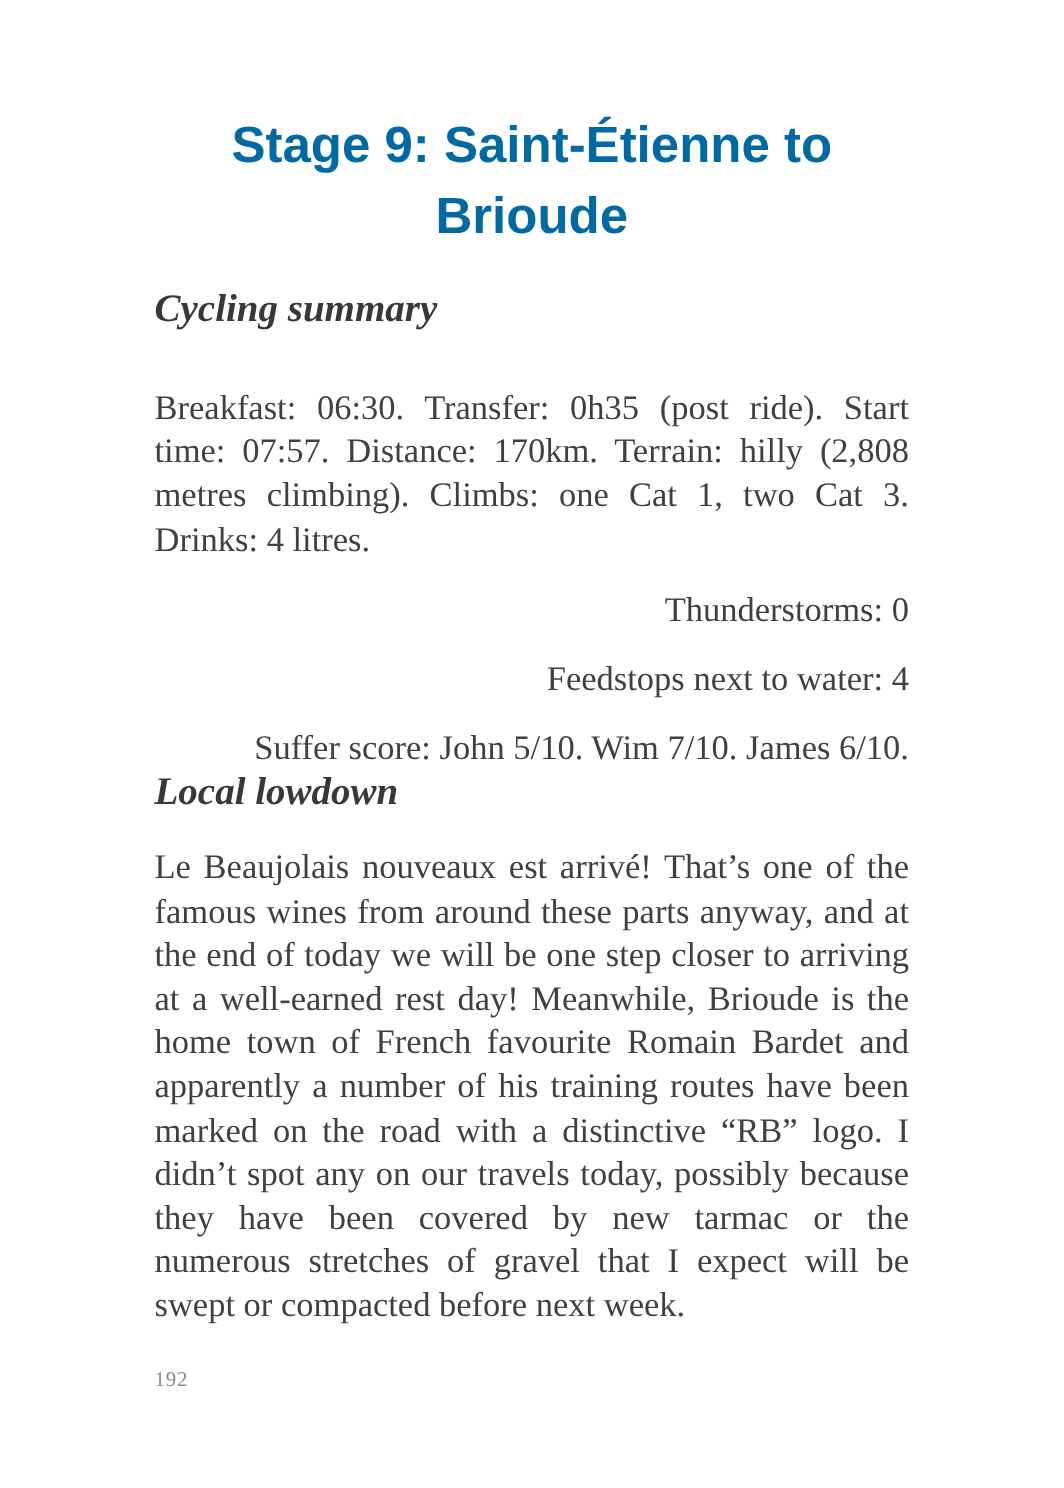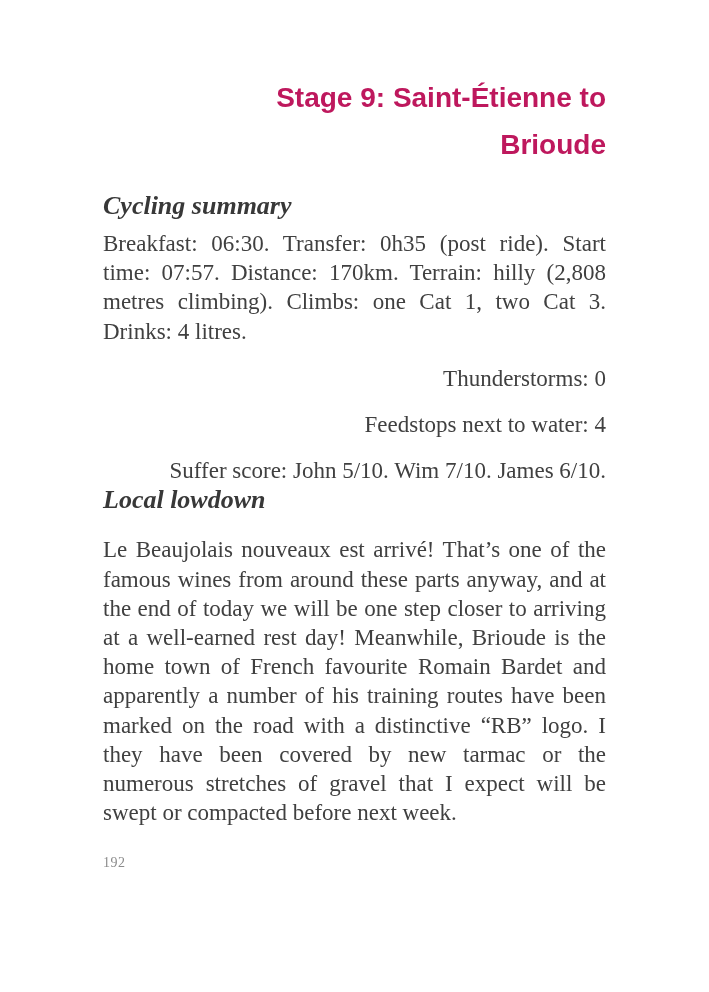--- a/index.html
+++ b/index.html
@@ -14,45 +14,45 @@
   }
   .page {
     width: 503px;
     margin: 0 auto;
     padding-top: 74px;
   }
   .title {
     margin: 0;
     font-family: "Liberation Sans", sans-serif;
     font-weight: bold;
-    font-size: 28px;
+    font-size: 34px;
     line-height: 47px;
-    color: #be185d;
-    text-align: right;
+    color: #0369a1;
+    text-align: center;
   }
   .title .tline { display: block; }
   .heading {
     margin: 0;
     font-family: "Liberation Serif", serif;
     font-weight: bold;
     font-size: 26px;
     line-height: 30px;
     color: #383838;
     font-style: italic;
   }
   .heading.first { margin-top: 23px; }
   .heading.second { }
   .bodytext {
     font-family: "Liberation Serif", serif;
     font-size: 23px;
     line-height: 29.2px;
     color: #404040;
   }
   .para { margin: 0; }
-  .para.p1 { margin-top: 8px; }
+  .para.p1 { margin-top: 36px; }
   .para.p2 { margin-top: 20px; }
   .jl { display: block; text-align: justify; text-align-last: justify; }
   .ll { display: block; text-align: left; }
   .single { margin: 17px 0 0 0; text-align: right; }
   .single.firstgap { margin-top: 18px; }
   .pagenum {
     margin-top: 27px;
     text-align: left;
     font-family: "Liberation Serif", serif;
     font-size: 14px;
@@ -89,20 +89,21 @@
   <h2 class="heading second">Local lowdown</h2>
 
   <p class="para p2 bodytext">
     <span class="jl">Le Beaujolais nouveaux est arrivé! That’s one of the</span>
     <span class="jl">famous wines from around these parts anyway, and at</span>
     <span class="jl">the end of today we will be one step closer to arriving</span>
     <span class="jl">at a well-earned rest day! Meanwhile, Brioude is the</span>
     <span class="jl">home town of French favourite Romain Bardet and</span>
     <span class="jl">apparently a number of his training routes have been</span>
     <span class="jl">marked on the road with a distinctive “RB” logo. I</span>
+    <span class="jl">didn’t spot any on our travels today, possibly because</span>
     <span class="jl">they have been covered by new tarmac or the</span>
     <span class="jl">numerous stretches of gravel that I expect will be</span>
     <span class="ll">swept or compacted before next week.</span>
   </p>
 
   <div class="pagenum">192</div>
 
 </div>
 
 </body></html>

